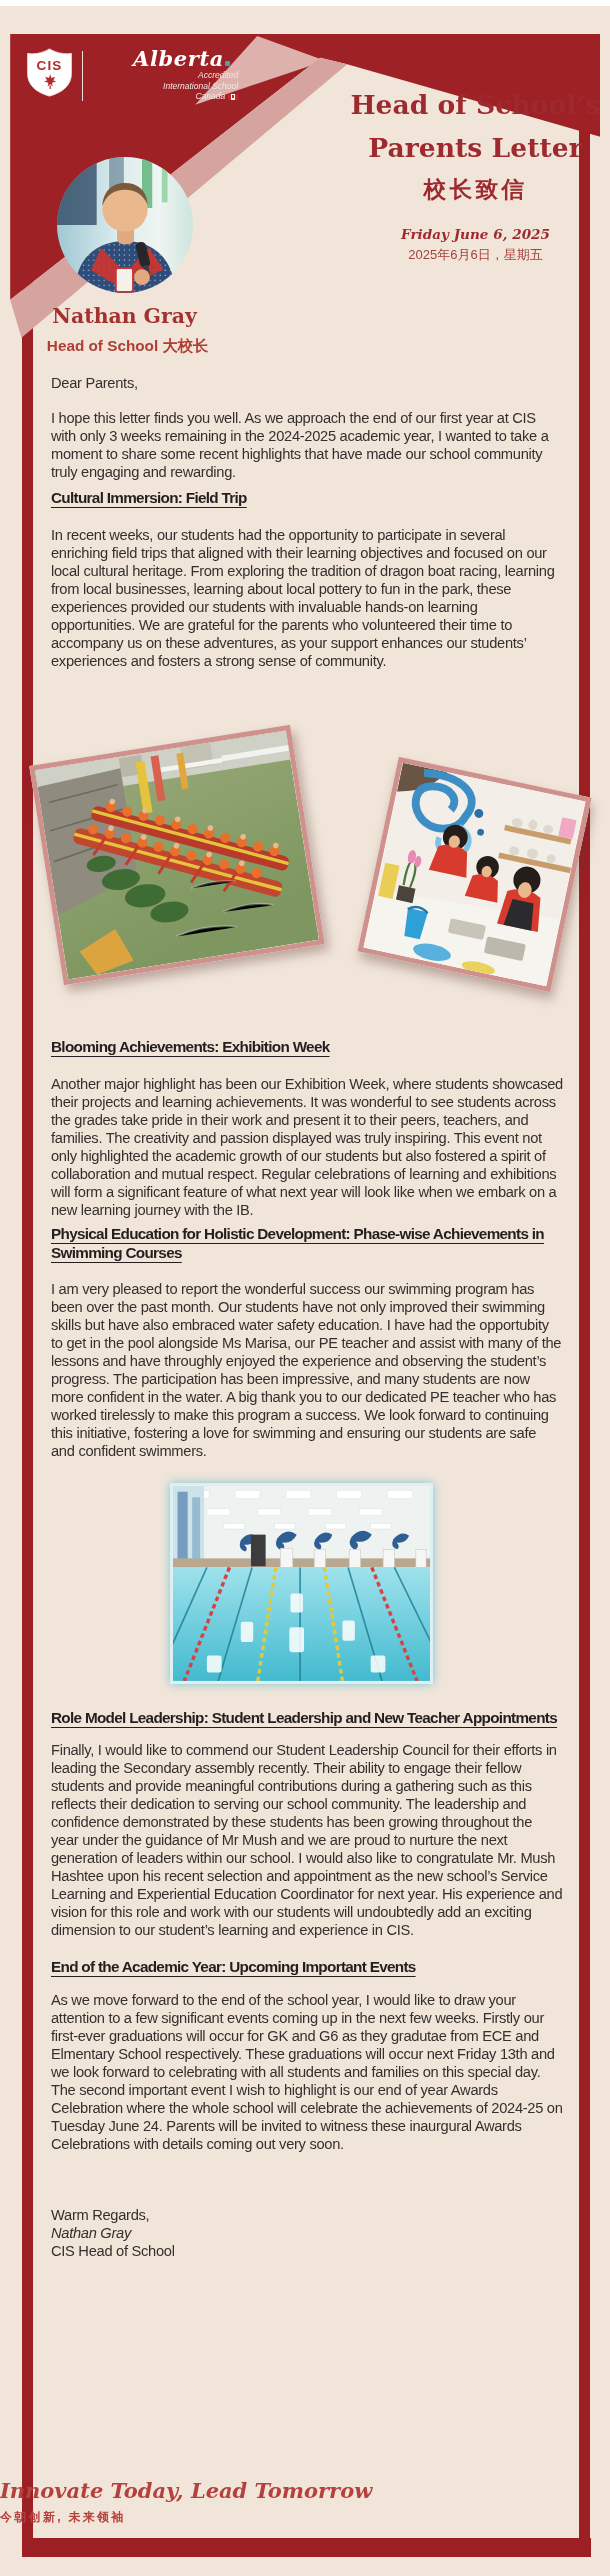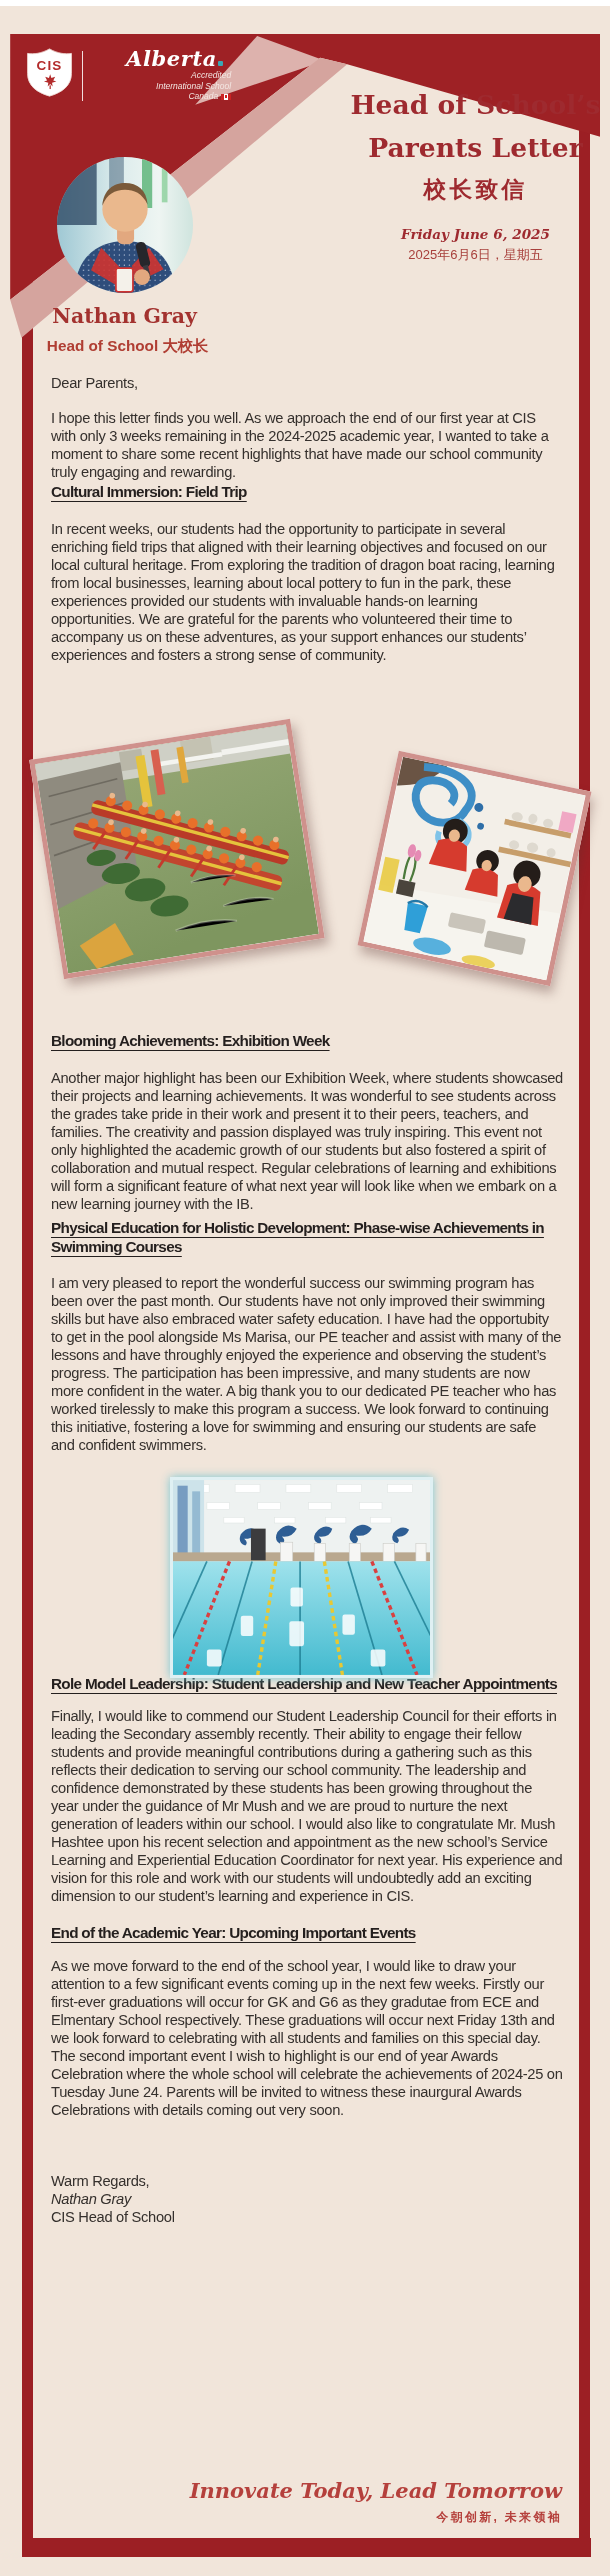--- a/index.html
+++ b/index.html
@@ -14,21 +14,21 @@
     clip-path:polygon(310px 24px,337px 30.5px,11.3px 304px,0px 266px);}
   .hdr .tri{position:absolute;inset:0;background:#ddb2ad;
     clip-path:polygon(247px 2.3px,185px 71px,315px 27px);}
   .bar{position:absolute;background:#9c1f24;}
   .bar-left{left:21.5px;top:260px;width:11.3px;height:2297px;}
   .bar-right{left:579px;top:103px;width:11.3px;height:2454px;}
   .bar-bottom{left:21.5px;top:2538px;width:569px;height:19px;}
   
   .shield{position:absolute;left:17px;top:14px;width:45px;height:49px;}
   .divider{position:absolute;left:72px;top:17px;width:1.1px;height:50px;background:rgba(255,255,255,.85);}
-  .alberta{position:absolute;left:80px;top:14.7px;width:141px;color:#fff;text-align:right;}
+  .alberta{position:absolute;left:87px;top:14.7px;width:141px;color:#fff;text-align:right;}
   .alberta .script{font-family:"DejaVu Serif",serif;font-style:italic;font-weight:700;
     font-size:21px;line-height:21.5px;letter-spacing:0.6px;text-align:right;padding-right:8px;}
   .alberta .dot{display:inline-block;width:5.1px;height:5.1px;background:#3aa7b4;border-radius:1.1px;margin-left:1.1px;}
   .alberta .sub{font-style:italic;font-size:8.5px;line-height:10.7px;color:#f3e6e2;}
   .flagbox{display:inline-block;width:10.2px;height:6.2px;background:#fff;position:relative;vertical-align:middle;margin-left:2.8px;}
   .flagbox:before,.flagbox:after{content:"";position:absolute;top:0;width:2.8px;height:6.2px;background:#c22;}
   .flagbox:before{left:0}.flagbox:after{right:0}
   .flagbox span{position:absolute;left:4px;top:1.1px;width:2.3px;height:3.4px;background:#c22;}
   
   .titleblk{position:absolute;left:317px;top:90px;width:317px;text-align:center;color:#9e2a2f;}
@@ -53,21 +53,21 @@
   .photos{position:relative;height:339px;margin-top:17px;}
   .tilt{position:absolute;border:5.7px solid #cf918c;box-shadow:3.4px 6.8px 10.2px rgba(90,50,45,.35);background:#fff;}
   .ph-left{left:-5.7px;top:57px;width:254px;height:212px;transform:rotate(-9deg);}
   .ph-right{left:325px;top:88px;width:187px;height:189px;transform:rotate(12deg);}
   .poolwrap{position:relative;height:198px;margin-top:22.6px;}
   .pool{position:absolute;left:119px;top:0px;width:257px;height:195px;border:3.4px solid #dff0f3;
         box-shadow:0 0 9px rgba(110,195,210,.9);}
   
   .sig{margin-top:53px;}
   .sig .nm{font-style:italic;}
-  .slogan{position:absolute;left:0;top:2478px;width:562px;text-align:right;color:#b5403c;}
+  .slogan{position:absolute;left:0;top:2478px;width:562px;text-align:left;color:#b5403c;}
   .sl-en{font-family:"DejaVu Serif",serif;font-style:italic;font-weight:700;font-size:21px;}
   .sl-cn{font-size:12px;font-weight:700;margin-top:5.7px;letter-spacing:2.3px;}
   svg{display:block;}
 </style>
 </head>
 <body>
 
 <div class="paper"></div>
 
 <div class="bar bar-left"></div>
@@ -145,21 +145,21 @@
 </div>
 <div class="nameblk">
   <div class="p-name">Nathan Gray</div>
   <div class="p-role">Head of School 大校长</div>
 </div>
 
 <div class="content">
   <p>Dear Parents,</p>
   <p style="margin-top:17px">I hope this letter finds you well. As we approach the end of our first year at CIS with only 3 weeks remaining in the 2024-2025 academic year, I wanted to take a moment to share some recent highlights that have made our school community truly engaging and rewarding.</p>
 
-  <h2 class="sec" style="margin-top:2px"><span>Cultural Immersion: Field Trip</span></h2>
+  <h2 class="sec" style="margin-top:8px"><span>Cultural Immersion: Field Trip</span></h2>
   <p style="margin-top:18.7px">In recent weeks, our students had the opportunity to participate in several enriching field trips that aligned with their learning objectives and focused on our local cultural heritage. From exploring the tradition of dragon boat racing, learning from local businesses, learning about local pottery to fun in the park, these experiences provided our students with invaluable hands-on learning opportunities. We are grateful for the parents who volunteered their time to accompany us on these adventures, as your support enhances our students’ experiences and fosters a strong sense of community.</p>
 
   <div class="photos">
     <div class="tilt ph-left">
       <svg width="254" height="212" viewBox="0 0 450 375">
         <defs>
           <linearGradient id="water" x1="0" y1="0" x2="0.3" y2="1">
             <stop offset="0" stop-color="#9aa877"></stop>
               <stop offset="0.5" stop-color="#8ba06c"></stop>
               <stop offset="1" stop-color="#7e965f"></stop>
@@ -361,21 +361,21 @@
             <rect x="206" y="250" width="26" height="44" rx="4"></rect>
           <rect x="120" y="240" width="22" height="36" rx="4"></rect>
             <rect x="300" y="238" width="22" height="36" rx="4"></rect>
           <rect x="60" y="300" width="26" height="30" rx="4"></rect>
             <rect x="350" y="300" width="26" height="30" rx="4"></rect>
         </g>
       </svg>
     </div>
   </div>
 
-  <h2 class="sec" style=""><span>Role Model Leadership: Student Leadership and New Teacher Appointments</span></h2>
+  <h2 class="sec" style="margin-top:28px"><span>Role Model Leadership: Student Leadership and New Teacher Appointments</span></h2>
   <p style="margin-top:14px">Finally, I would like to commend our Student Leadership Council for their efforts in leading the Secondary assembly recently. Their ability to engage their fellow students and provide meaningful contributions during a gathering such as this reflects their dedication to serving our school community. The leadership and confidence demonstrated by these students has been growing throughout the year under the guidance of Mr Mush and we are proud to nurture the next generation of leaders within our school. I would also like to congratulate Mr. Mush Hashtee upon his recent selection and appointment as the new school’s Service Learning and Experiential Education Coordinator for next year. His experience and vision for this role and work with our students will undoubtedly add an exciting dimension to our student’s learning and experience in CIS.</p>
 
   <h2 class="sec" style="margin-top:19px"><span>End of the Academic Year: Upcoming Important Events</span></h2>
   <p style="margin-top:14px">As we move forward to the end of the school year, I would like to draw your attention to a few significant events coming up in the next few weeks. Firstly our first-ever graduations will occur for GK and G6 as they gradutae from ECE and Elmentary School respectively. These graduations will occur next Friday 13th and we look forward to celebrating with all students and families on this special day. The second important event I wish to highlight is our end of year Awards Celebration where the whole school will celebrate the achievements of 2024-25 on Tuesday June 24. Parents will be invited to witness these inaurgural Awards Celebrations with details coming out very soon.</p>
 
   <div class="sig">
     <div>Warm Regards,</div>
     <div class="nm">Nathan Gray</div>
     <div>CIS Head of School</div>
   </div>

